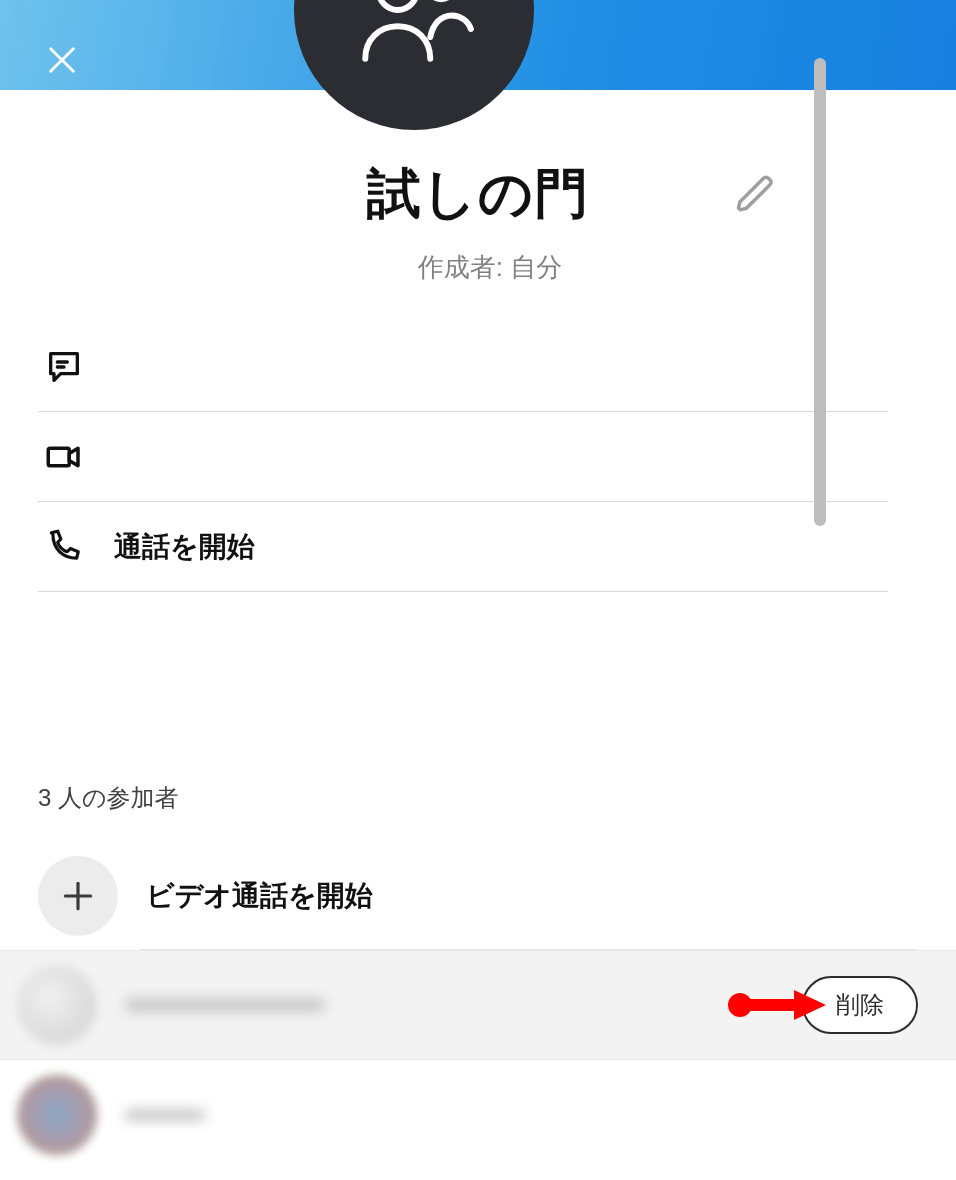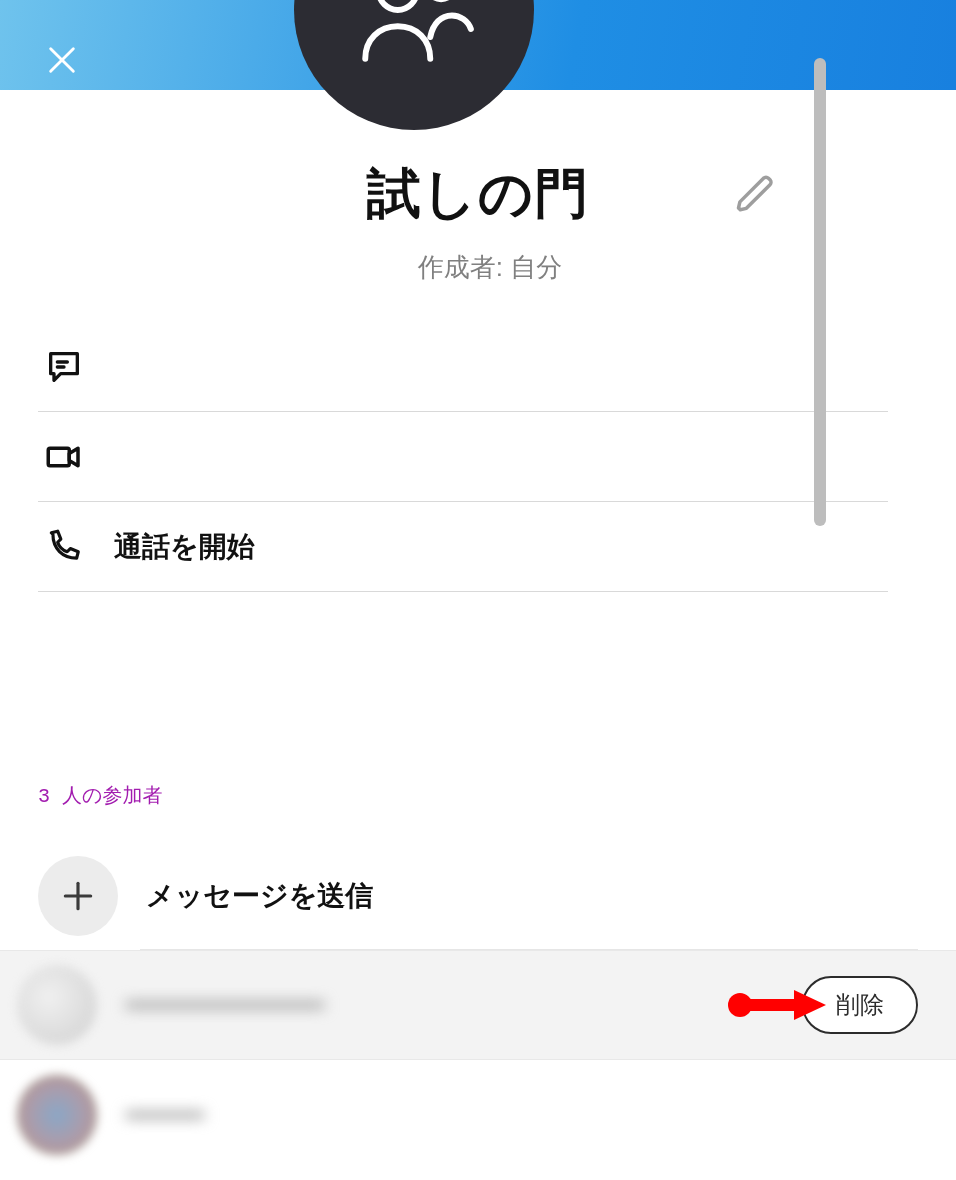--- a/index.html
+++ b/index.html
@@ -38,21 +38,21 @@
   }
   .action-item {
     display: flex; align-items: center; height: 90px; gap: 28px;
     border-bottom: 1px solid #d9d9d9; cursor: pointer; padding: 0 4px;
   }
   .action-item:last-child { border-bottom: 1px solid #d9d9d9; }
   .action-icon { flex: 0 0 44px; height: 44px; display: flex; align-items: center; justify-content: center; }
   .action-icon svg { stroke: #111; fill: none; }
   .action-label { font-size: 28px; font-weight: 800; color: #111; }
   .section-header {
-    position: absolute; top: 782px; left: 38px; font-size: 20px; color: #a21caf; font-weight: 500; font-family: Liberation Mono, monospace;
+    position: absolute; top: 782px; left: 38px; font-size: 24px; color: #404040; font-weight: 500;
   }
   .participants {
     position: absolute; top: 842px; left: 0; width: 956px;
   }
   .add-row {
     display: flex; align-items: center; height: 108px; padding-left: 38px; gap: 28px; cursor: pointer;
   }
   .add-bubble {
     width: 80px; height: 80px; border-radius: 50%; background: #ececec;
     display: flex; align-items: center; justify-content: center;
@@ -161,21 +161,21 @@
 
   <div class="participants">
 
     <div class="add-row" style="position:relative;">
       <div class="add-bubble">
         <svg width="38" height="38" viewBox="0 0 24 24" stroke-width="2" stroke-linecap="round">
           <line x1="12" y1="4" x2="12" y2="20"></line>
             <line x1="4" y1="12" x2="20" y2="12"></line>
         </svg>
       </div>
-      <span class="add-label">メッセージを送信</span>
+      <span class="add-label">ビデオ通話を開始</span>
       <div class="divider"></div>
     </div>
 
     <div class="participant-row highlight">
       <div class="p-avatar v1"></div>
       <div class="p-name long"></div>
       <svg class="annotation-arrow" viewBox="0 0 100 34">
         <circle cx="14" cy="17" r="12" fill="#ff0000"></circle>
         <rect x="14" y="11" width="58" height="12" fill="#ff0000"></rect>
         <polygon points="68,2 100,17 68,32" fill="#ff0000"></polygon>

